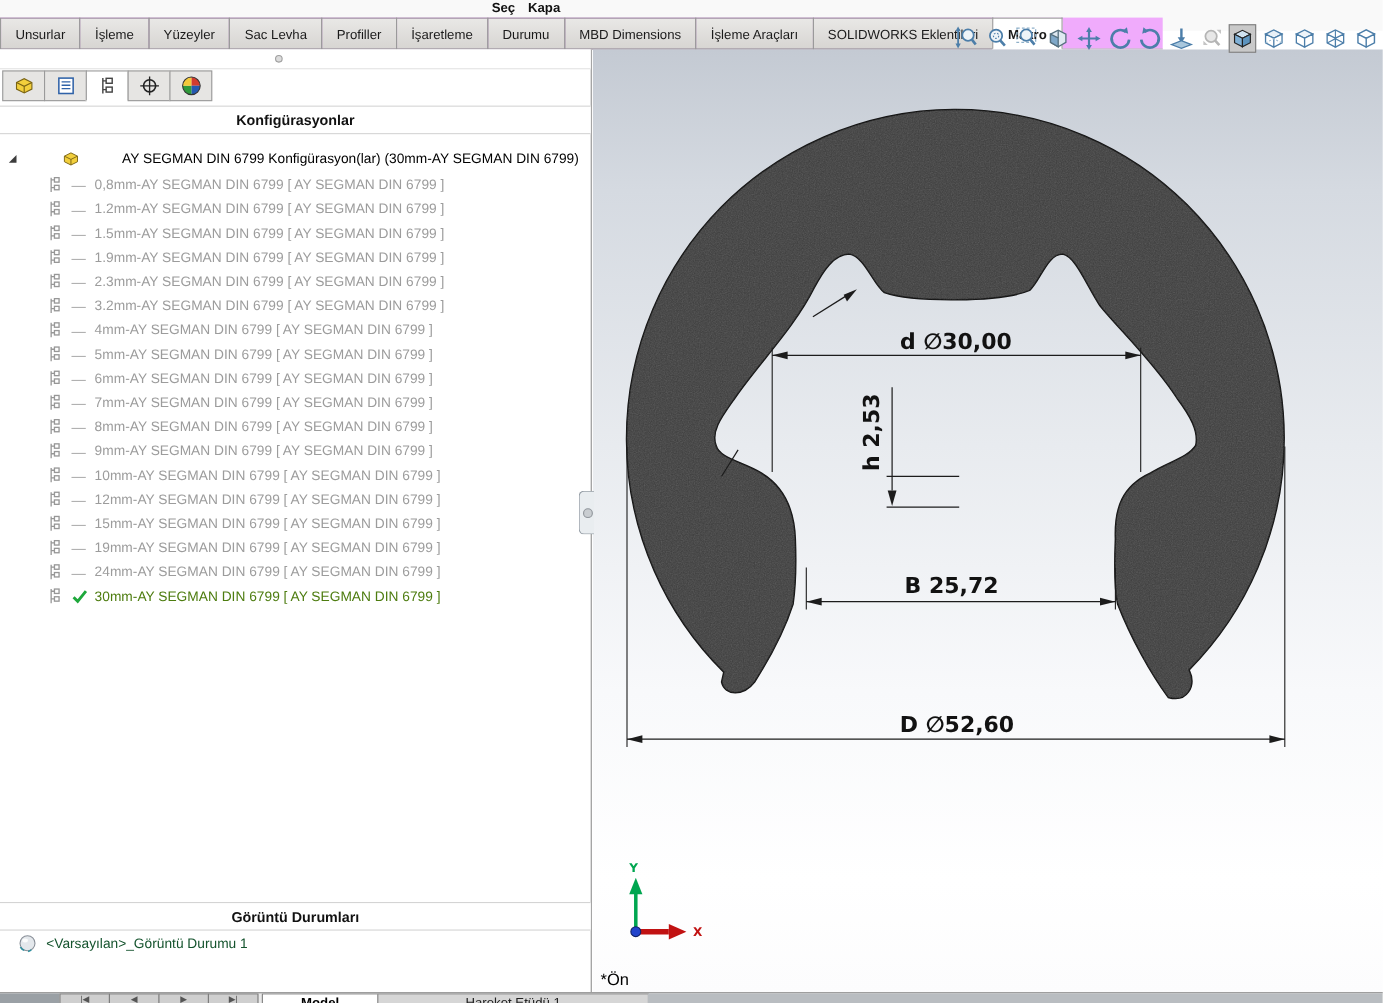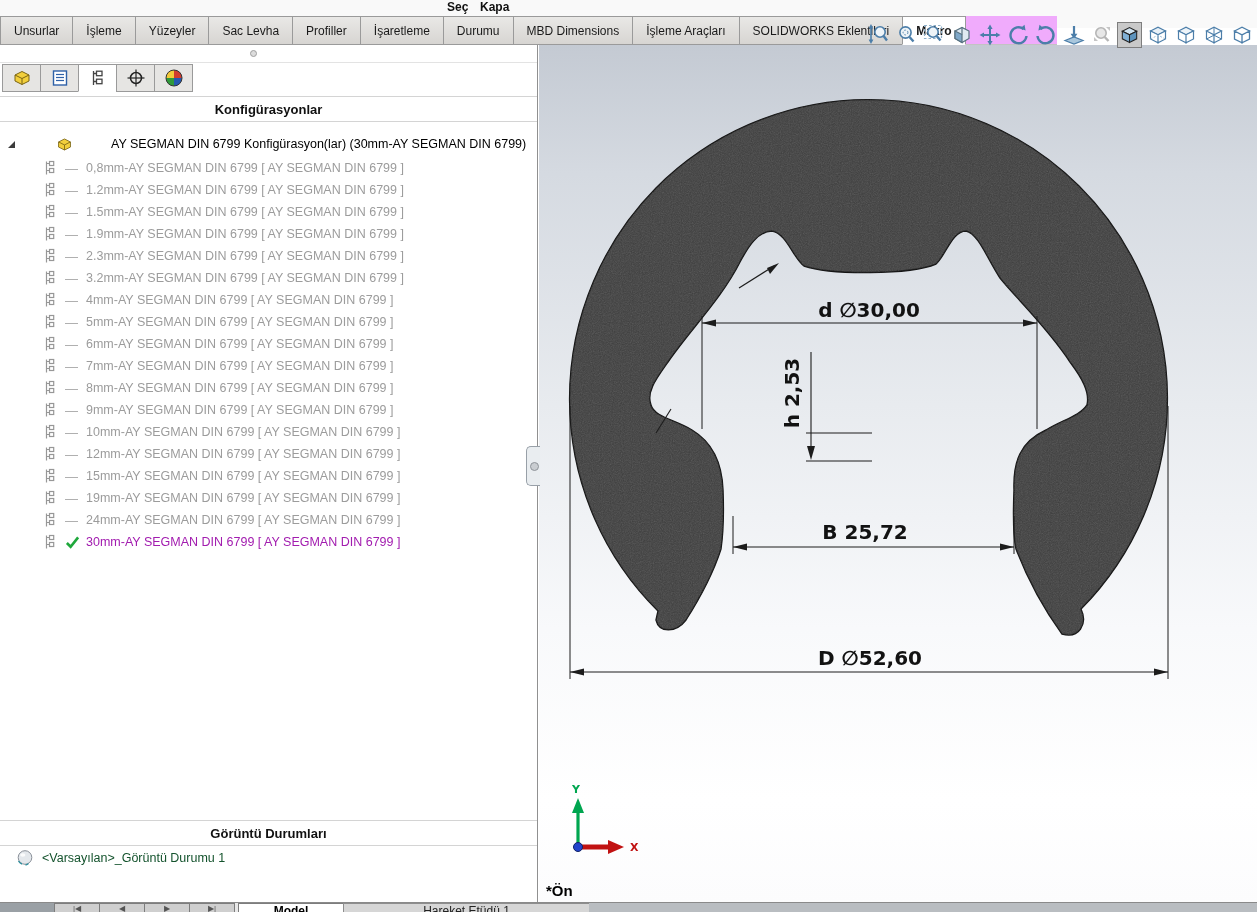--- a/index.html
+++ b/index.html
@@ -45,38 +45,38 @@
 
   #tree { position:absolute; left:0; top:86px; width:100%; }
   #tree-root { height:26px; display:flex; align-items:center; padding-left:8px; font-size:12.5px; color:#000;gap:32px; }
   .caret { width:0; height:0; border-bottom:7px solid #3c3c3c; border-left:7px solid transparent; margin-right:9px; }
   #tree-root svg { margin-right:6px; }
 
   .titem { height:22px; display:flex; align-items:center; padding-left:44px; font-size:12.5px; color:#9c9c9c; cursor:default; }
   .titem svg.cfg-glyph { margin-right:8px; flex:none; }
   .titem .dash { color:#a6a6a6; margin-right:8px; font-size:13px; }
   .titem svg.check { display:none; margin-right:6px; }
-  .titem.active { color:#a21caf; }
+  .titem.active { color:#4d7c0f; }
   .titem.active svg.check { display:block; }
 
   #ds-item { position:absolute; left:0; top:801px; height:24px; width:100%;
              display:flex; align-items:center; padding-left:16px; font-size:12.5px; color:#14532d; }
   #ds-item svg { margin-right:8px; }
 
   
   #vsplit-handle { position:absolute; left:526px; top:446px; width:14px; height:40px;
                    background:#e9edf0; border:1px solid #98a0a8; border-right:none;
                    border-radius:5px 0 0 5px; z-index:4; }
   #vsplit-handle::after { content:""; position:absolute; left:3px; top:15px; width:7px; height:7px;
                    border-radius:50%; background:#c9cdd1; border:1px solid #8f949a; }
 
   
   #viewport { position:absolute; left:539px; top:45px; width:718px; height:858px;
      background:linear-gradient(180deg,#c4cad3 0%, #d5dae1 15%, #e8ebef 42%, #f8f9fb 68%, #ffffff 88%, #fcfcfd 100%); }
-  #view-label { position:absolute; left:546px; top:882px; font-size:15px; font-weight:bold; color:#000; z-index:5; }
+  #view-label { position:absolute; left:546px; top:882px; font-size:15px; font-weight:normal; color:#000; z-index:5; }
 
   #overlay { position:absolute; left:0; top:0; width:1257px; height:912px; z-index:3; pointer-events:none; }
   #overlay text.dim { font-family:"DejaVu Sans", sans-serif; font-size:20px; font-weight:bold; fill:#121212; }
   #overlay text.axis { font-family:"DejaVu Sans", sans-serif; font-size:11px; font-weight:bold; }
 
   
   #bottombar { position:absolute; left:0; top:902px; width:1257px; height:10px; background:#e9e9e9;
                border-top:1px solid #8a8a8a; overflow:hidden; }
   #bb-left { position:absolute; left:0; top:0; width:54px; height:100%; background:#9aa0a5; }
   #bb-nav { position:absolute; left:54px; top:0; display:flex; height:18px; }

